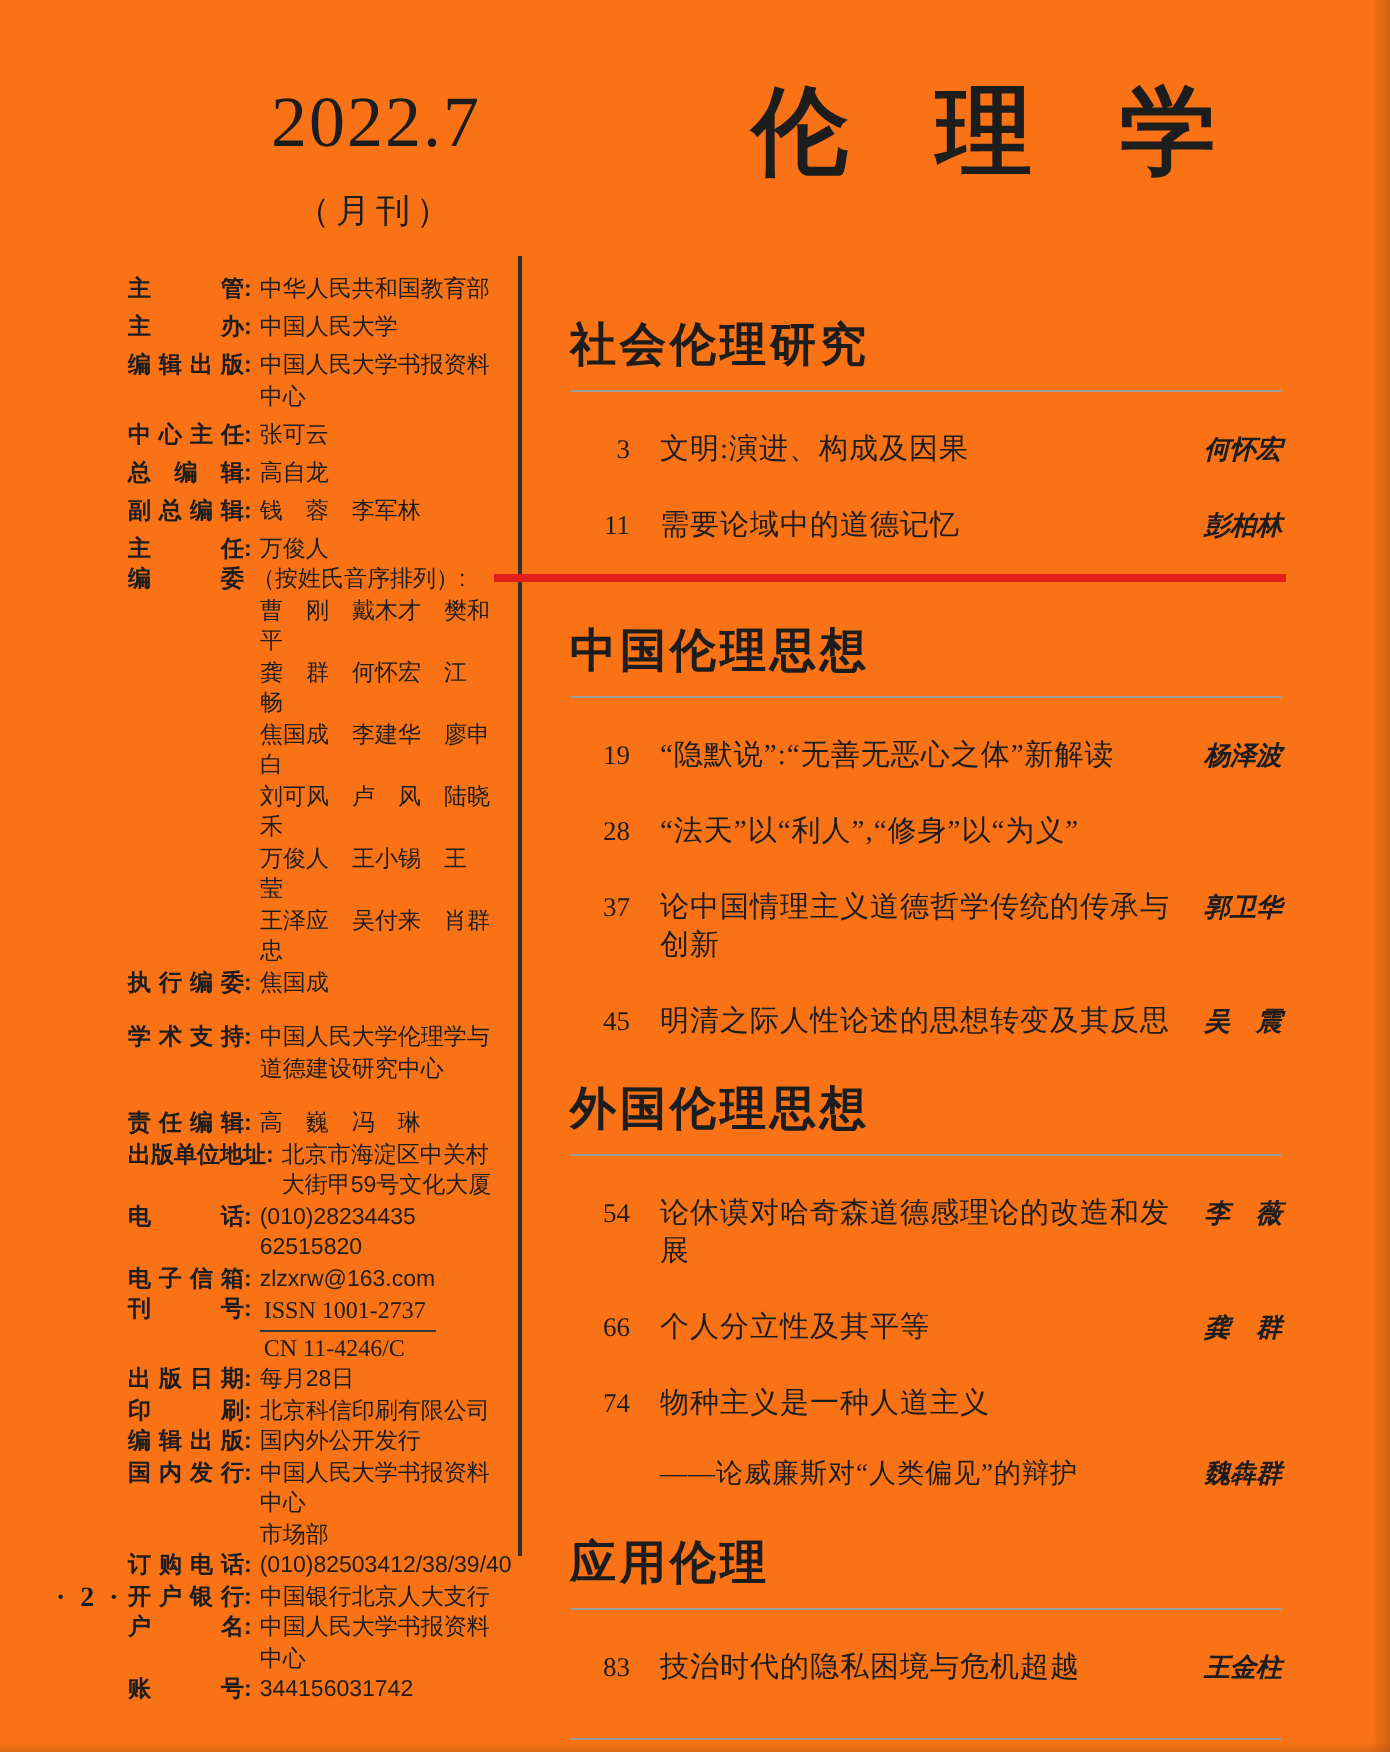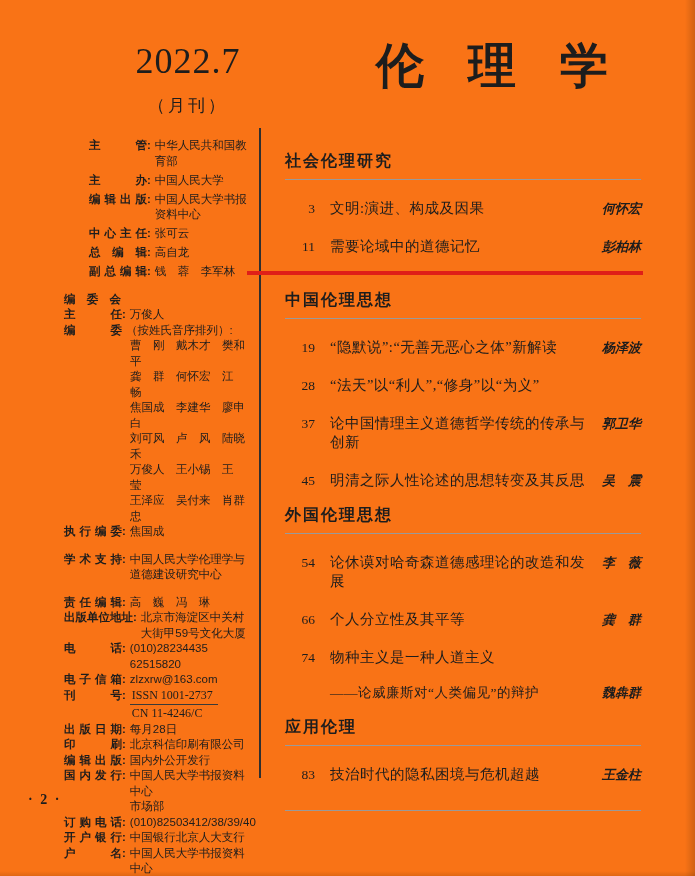--- a/index.html
+++ b/index.html
@@ -20,38 +20,38 @@
   .journal-title{position:absolute;left:315px;top:34px;width:370px;margin:0;text-align:center;
     font-size:48px;font-weight:bold;letter-spacing:16px;font-family:"Liberation Serif","DejaVu Serif",serif;}
 
   
   .divider-v{position:absolute;left:259px;top:128px;width:2px;height:650px;background:var(--c-div);}
 
   
   .masthead{position:absolute;left:64px;top:138px;width:192px;
     font-family:"Liberation Sans","DejaVu Sans",sans-serif;font-size:11.5px;line-height:15.5px;}
   .mh-row{display:flex;align-items:flex-start;}
-  .mh-row.roomy{margin-bottom:3.5px;margin-left:25px;}
+  .mh-row.roomy{margin-bottom:3.5px;}
   .mh-row.gap{margin-top:12px;}
   .mh-label{flex:0 0 58px;font-weight:bold;text-align:justify;text-align-last:justify;white-space:nowrap;}
   .mh-label.wide{flex:0 0 auto;text-align-last:auto;}
   .mh-sep{font-weight:bold;margin:0 4px 0 0;}
   .mh-value{flex:1;}
   .mh-title{font-weight:bold;letter-spacing:4px;margin-top:12px;}
   .mh-grid{margin-left:66px;font-family:Liberation Serif, serif;}
   .frac{display:inline-block;font-family:"Liberation Serif","DejaVu Serif",serif;font-size:12px;}
   .frac .top{display:block;border-bottom:1px solid #3a3a3a;padding:0 5px 1px 2px;}
   .frac .bot{display:block;padding:1px 5px 0 2px;}
 
   
   .toc{position:absolute;left:285px;top:138px;width:356px;}
   .toc-section{margin-top:15px;}
   .toc-section:first-child{margin-top:0;}
   .section-title{font-family:Liberation Serif, serif;font-weight:bold;
-    font-size:16px;letter-spacing:2px;padding-bottom:7px;border-bottom:1px solid var(--c-rule);}
+    font-size:23px;letter-spacing:2px;padding-bottom:7px;border-bottom:1px solid var(--c-rule);}
   .toc-item{display:flex;align-items:baseline;margin-top:19px;font-size:14.5px;}
   .toc-page{flex:0 0 30px;text-align:right;margin-right:15px;font-size:13.5px;}
   .toc-title{flex:1;letter-spacing:.5px;}
   .toc-author{flex:0 0 auto;font-style:italic;font-size:13px;margin-left:8px;font-weight:bold;}
   .toc-sub{display:flex;align-items:baseline;margin-top:17px;margin-left:45px;font-size:13.5px;}
   .toc-sub .toc-title{flex:1;}
   .redline{height:4px;background:var(--c-red);margin-top:15px;margin-left:-38px;width:calc(100% + 40px);}
   .backmatter{margin-top:26px;border-top:1px solid var(--c-rule);padding-top:2px;}
 
   .page-num{position:absolute;left:28px;top:792px;font-size:14px;font-weight:bold;letter-spacing:2px;}
@@ -104,21 +104,20 @@
           <div>高自龙</div>
         </div>
       </div>
       <div class="mh-row roomy">
         <span class="mh-label">副总编辑</span>
         <span class="mh-sep">:</span>
         <div class="mh-value">
           <div>钱　蓉　李军林</div>
         </div>
       </div>
-      <div class="mh-title">编 委 会</div>
       <div class="mh-row">
         <span class="mh-label">主任</span>
         <span class="mh-sep">:</span>
         <div class="mh-value">
           <div>万俊人</div>
         </div>
       </div>
       <div class="mh-row">
         <span class="mh-label">编委</span>
         <span class="mh-sep"></span>

